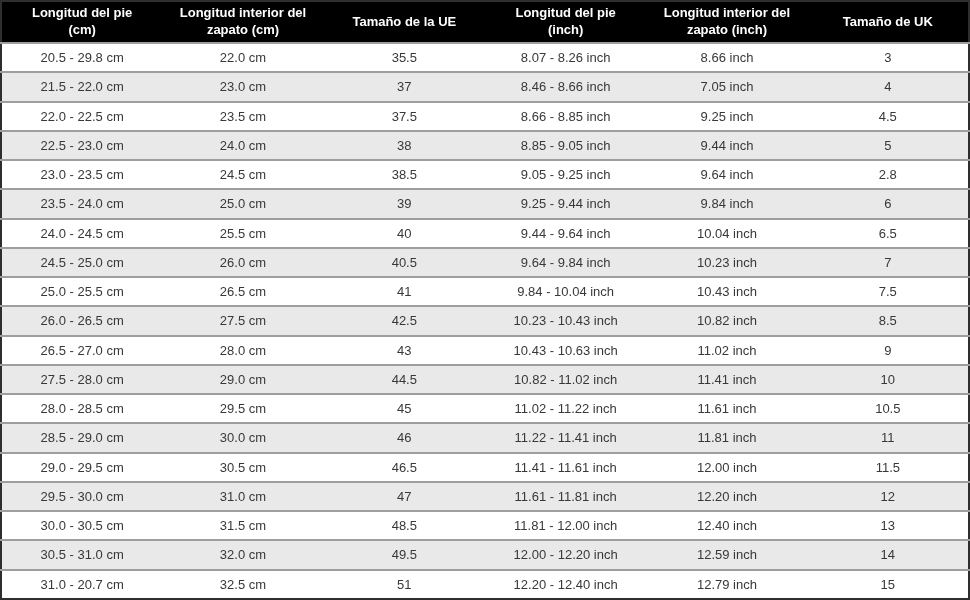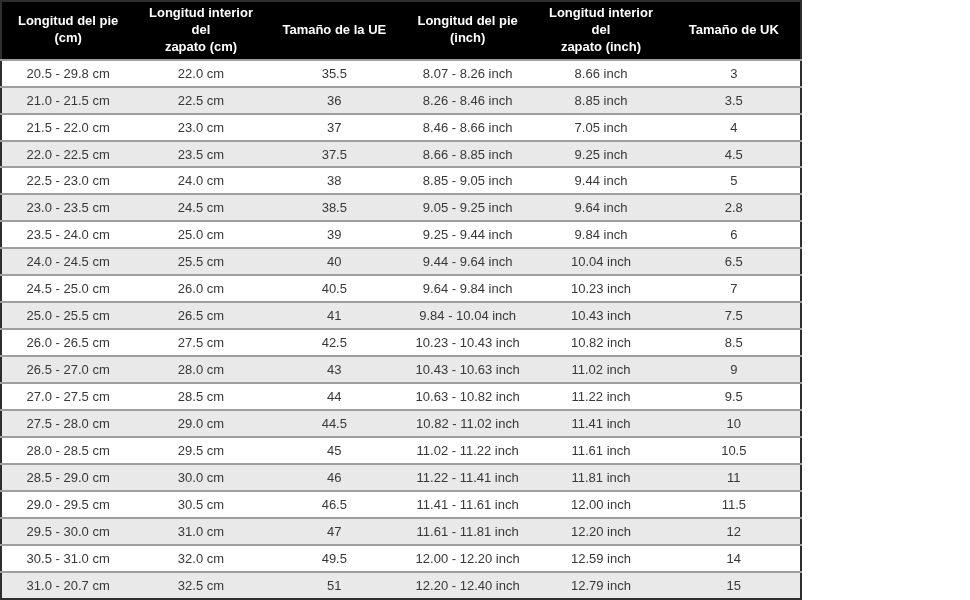--- a/index.html
+++ b/index.html
@@ -14,21 +14,21 @@
   * { box-sizing: border-box; }
   html, body {
     margin: 0;
     padding: 0;
     width: 970px;
     height: 600px;
     background: #ffffff;
     font-family: "Liberation Sans", sans-serif;
   }
   table.size-chart {
-    width: 802px;
+    width: 970px;
     height: 600px;
     border-collapse: collapse;
     table-layout: fixed;
     border: 2px solid var(--outer-border);
   }
   table.size-chart thead th {
     background: var(--header-bg);
     color: var(--header-text);
     font-weight: bold;
     font-size: 13px;
@@ -76,28 +76,20 @@
   <tbody>
     <tr>
       <td>20.5 - 29.8 cm</td>
       <td>22.0 cm</td>
       <td>35.5</td>
       <td>8.07 - 8.26 inch</td>
       <td>8.66 inch</td>
       <td>3</td>
     </tr>
     <tr>
-      <td>21.0 - 21.5 cm</td>
-      <td>22.5 cm</td>
-      <td>36</td>
-      <td>8.26 - 8.46 inch</td>
-      <td>8.85 inch</td>
-      <td>3.5</td>
-    </tr>
-    <tr>
       <td>21.5 - 22.0 cm</td>
       <td>23.0 cm</td>
       <td>37</td>
       <td>8.46 - 8.66 inch</td>
       <td>7.05 inch</td>
       <td>4</td>
     </tr>
     <tr>
       <td>22.0 - 22.5 cm</td>
       <td>23.5 cm</td>
@@ -164,28 +156,20 @@
     </tr>
     <tr>
       <td>26.5 - 27.0 cm</td>
       <td>28.0 cm</td>
       <td>43</td>
       <td>10.43 - 10.63 inch</td>
       <td>11.02 inch</td>
       <td>9</td>
     </tr>
     <tr>
-      <td>27.0 - 27.5 cm</td>
-      <td>28.5 cm</td>
-      <td>44</td>
-      <td>10.63 - 10.82 inch</td>
-      <td>11.22 inch</td>
-      <td>9.5</td>
-    </tr>
-    <tr>
       <td>27.5 - 28.0 cm</td>
       <td>29.0 cm</td>
       <td>44.5</td>
       <td>10.82 - 11.02 inch</td>
       <td>11.41 inch</td>
       <td>10</td>
     </tr>
     <tr>
       <td>28.0 - 28.5 cm</td>
       <td>29.5 cm</td>
@@ -212,20 +196,28 @@
     </tr>
     <tr>
       <td>29.5 - 30.0 cm</td>
       <td>31.0 cm</td>
       <td>47</td>
       <td>11.61 - 11.81 inch</td>
       <td>12.20 inch</td>
       <td>12</td>
     </tr>
     <tr>
+      <td>30.0 - 30.5 cm</td>
+      <td>31.5 cm</td>
+      <td>48.5</td>
+      <td>11.81 - 12.00 inch</td>
+      <td>12.40 inch</td>
+      <td>13</td>
+    </tr>
+    <tr>
       <td>30.5 - 31.0 cm</td>
       <td>32.0 cm</td>
       <td>49.5</td>
       <td>12.00 - 12.20 inch</td>
       <td>12.59 inch</td>
       <td>14</td>
     </tr>
     <tr>
       <td>31.0 - 20.7 cm</td>
       <td>32.5 cm</td>

